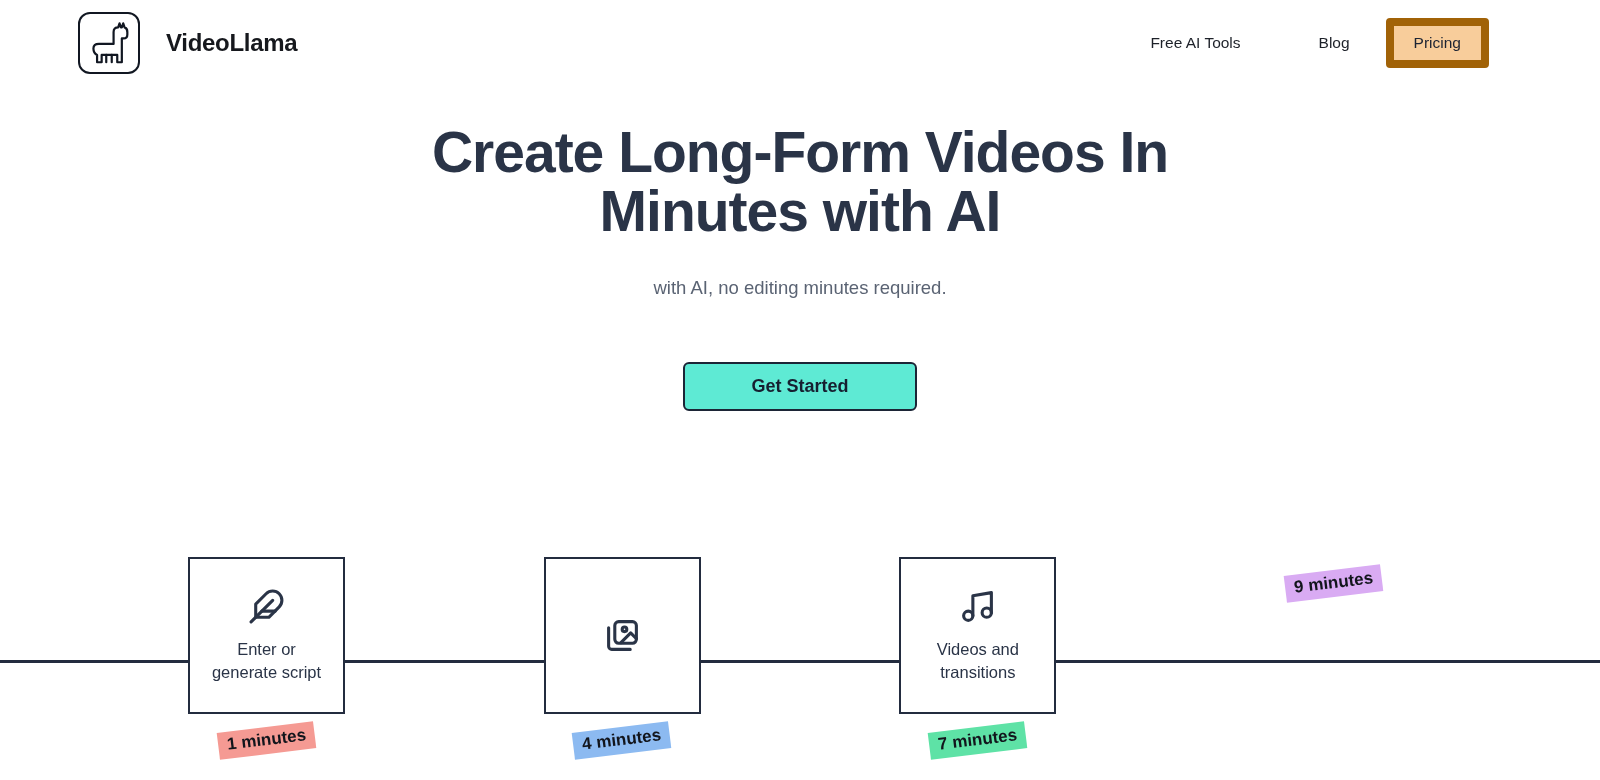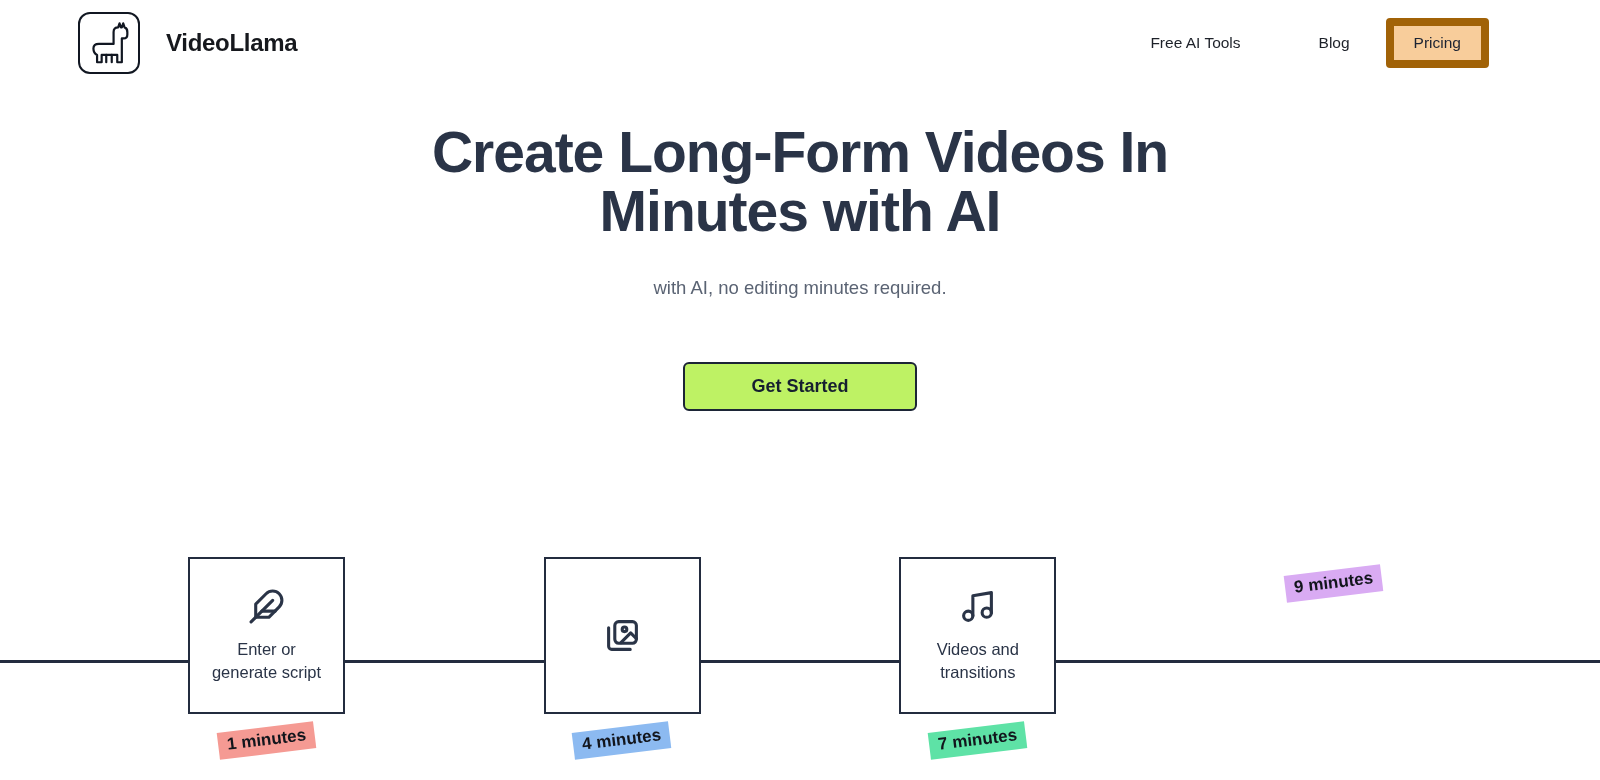--- a/index.html
+++ b/index.html
@@ -42,21 +42,21 @@
   }
   .hero-title span { display:block; }
   .hero-sub {
     margin-top:33px;
     font-size:18.5px; line-height:27.5px; color:#5a6373;
   }
   .hero-sub span { display:block; }
   .cta-btn {
     margin-top:60px;
     display:inline-block; width:234px; height:49px; line-height:45px;
-    background:#bef264; border:2px solid #1c2536; border-radius:6px;
+    background:#5eead4; border:2px solid #1c2536; border-radius:6px;
     font-size:18px; font-weight:bold; color:#161f30; cursor:pointer;
     font-family:"Liberation Sans", sans-serif; text-align:center;
   }
   
   .steps-line {
     position:absolute; top:660px; left:0; width:1600px; height:3px;
     background:#232c3f; z-index:0;
   }
   .steps {
     position:absolute; top:557px; left:188px; width:1224px;

